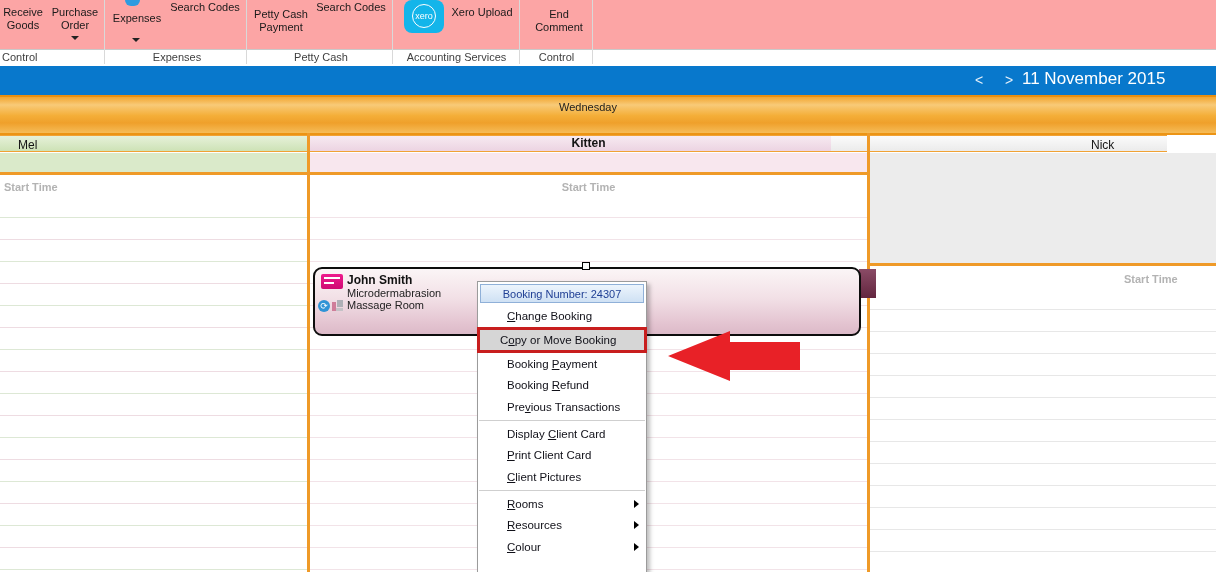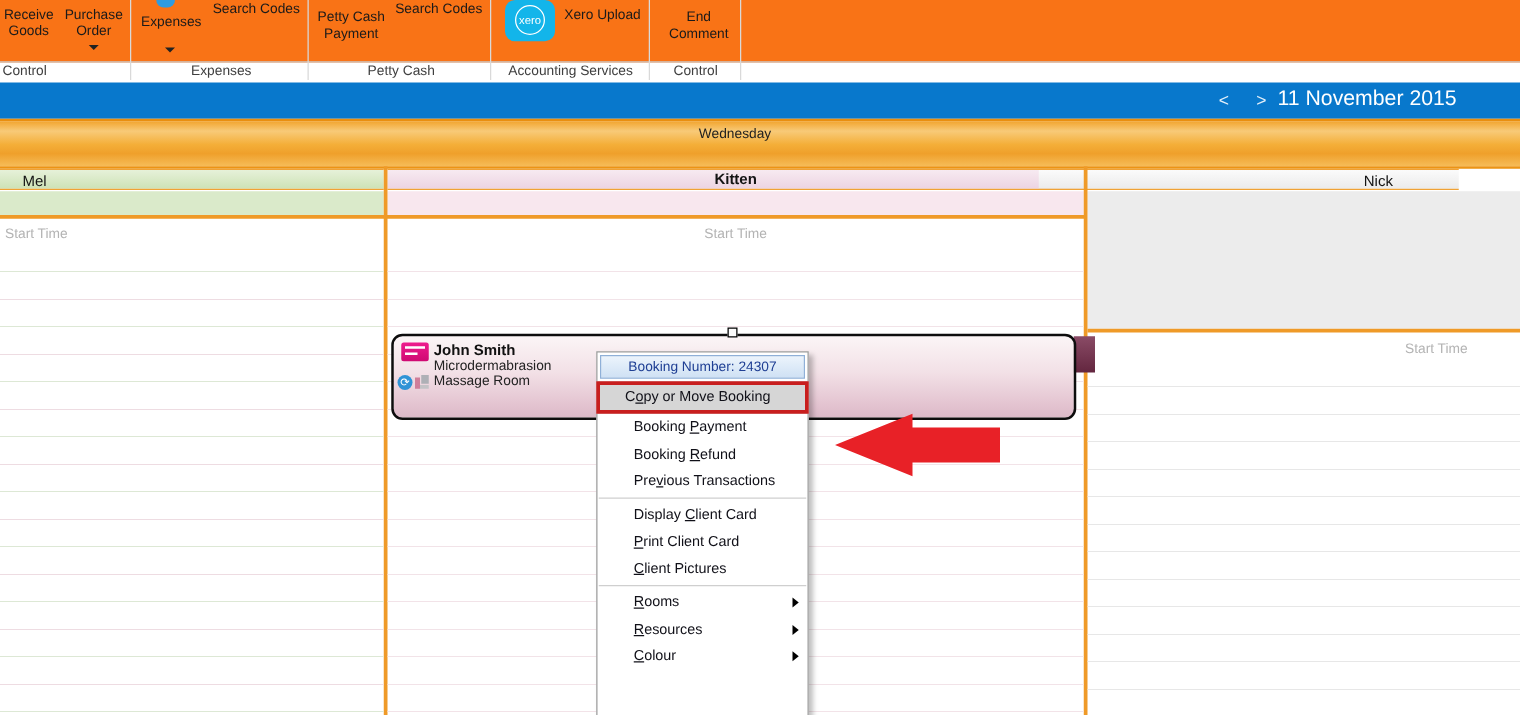--- a/index.html
+++ b/index.html
@@ -2,21 +2,21 @@
 <html><head>
 <meta charset="utf-8">
 <style>
   * { margin:0; padding:0; box-sizing:border-box; }
   html,body { width:1216px; height:572px; overflow:hidden; }
   body { font-family:"Liberation Sans", sans-serif; background:#fff; }
   .abs { position:absolute; }
   #stage { position:relative; width:1216px; height:572px; overflow:hidden; background:#fff; }
 
   
-  #ribbon { left:0; top:0; width:1216px; height:50px; background:#f97316; border-bottom:1px solid #c9c9c9; }
+  #ribbon { left:0; top:0; width:1216px; height:50px; background:#fca5a5; border-bottom:1px solid #c9c9c9; }
   .rbtn { font-size:11px; color:#1a1a1a; text-align:center; line-height:13px; white-space:pre-line; cursor:default; }
   .rsep { width:1px; top:0; height:64px; background:#d9d9d9; }
   .rgroup-label { top:51px; font-size:11px; color:#3f3f3f; text-align:center; }
   .caret { width:0; height:0; border-left:4px solid transparent; border-right:4px solid transparent; border-top:4px solid #222; }
   #xero-logo { left:404px; top:0; width:40px; height:33px; background:#13b5ea; border-radius:8px; }
   #xero-logo .ring { position:absolute; left:8px; top:4px; width:24px; height:24px; border:1.5px solid #fff; border-radius:50%;
                      display:flex; align-items:center; justify-content:center; color:#fff; font-size:9px; }
   #partial-icon { left:125px; top:0; width:15px; height:6px; background:#2e9be0; border-radius:0 0 7px 7px; }
 
   
@@ -40,21 +40,21 @@
   
   .oline { background:#ef9a28; }
 
   
   #grid-mel { left:0; top:196px; width:307px; height:376px;
     background:repeating-linear-gradient(180deg, transparent 0 21px, #dde8d5 21px 22px, transparent 22px 43px, #eedce2 43px 44px); }
   #grid-kitten { left:310px; top:196px; width:557px; height:376px;
     background:repeating-linear-gradient(180deg, transparent 0 21px, #f2e3e8 21px 22px); }
   #grid-nick { left:870px; top:288px; width:346px; height:284px;
     background:repeating-linear-gradient(180deg, transparent 0 21px, #e7e7e7 21px 22px); }
-  .start-time { font-size:11px; color:#b3b3b3; }
+  .start-time { font-size:11px; color:#b3b3b3;font-weight:bold; }
 
   
   #booking-card { left:313px; top:267px; width:548px; height:69px; z-index:5;
     border:2px solid #0d0d0d; border-radius:9px;
     background:linear-gradient(180deg,#fbf5f6 0%,#f2e0e6 45%,#e3c3d0 85%,#dcbac8 100%); }
   #card-handle { left:582px; top:262px; width:8px; height:8px; background:#fafafa; border:1px solid #000; z-index:6; }
   #client-card-icon { left:6px; top:5px; width:22px; height:15px; background:linear-gradient(#ee1b8d,#cf0a72); border-radius:2px; }
   #client-card-icon i { position:absolute; left:3px; height:2px; background:#fff; }
   #booking-client { left:32px; top:4px; font-size:12px; font-weight:bold; color:#111; }
   #booking-service { left:32px; top:18px; font-size:11px; color:#222; }
@@ -169,20 +169,23 @@
         <span class="a"></span>
         <span class="b"></span>
         <span class="c"></span>
       </div>
   </div>
   <div class="abs" id="card-handle"></div>
 
   <div class="abs" id="context-menu">
     <div id="menu-header">Booking Number: 24307</div>
     <div id="menu-items">
+        <div class="mi">
+          <span><u>C</u>hange Booking</span>
+        </div>
         <div class="mi hl">
           <span>C<u>o</u>py or Move Booking</span>
         </div>
         <div class="mi">
           <span>Booking <u>P</u>ayment</span>
         </div>
         <div class="mi">
           <span>Booking <u>R</u>efund</span>
         </div>
         <div class="mi">

